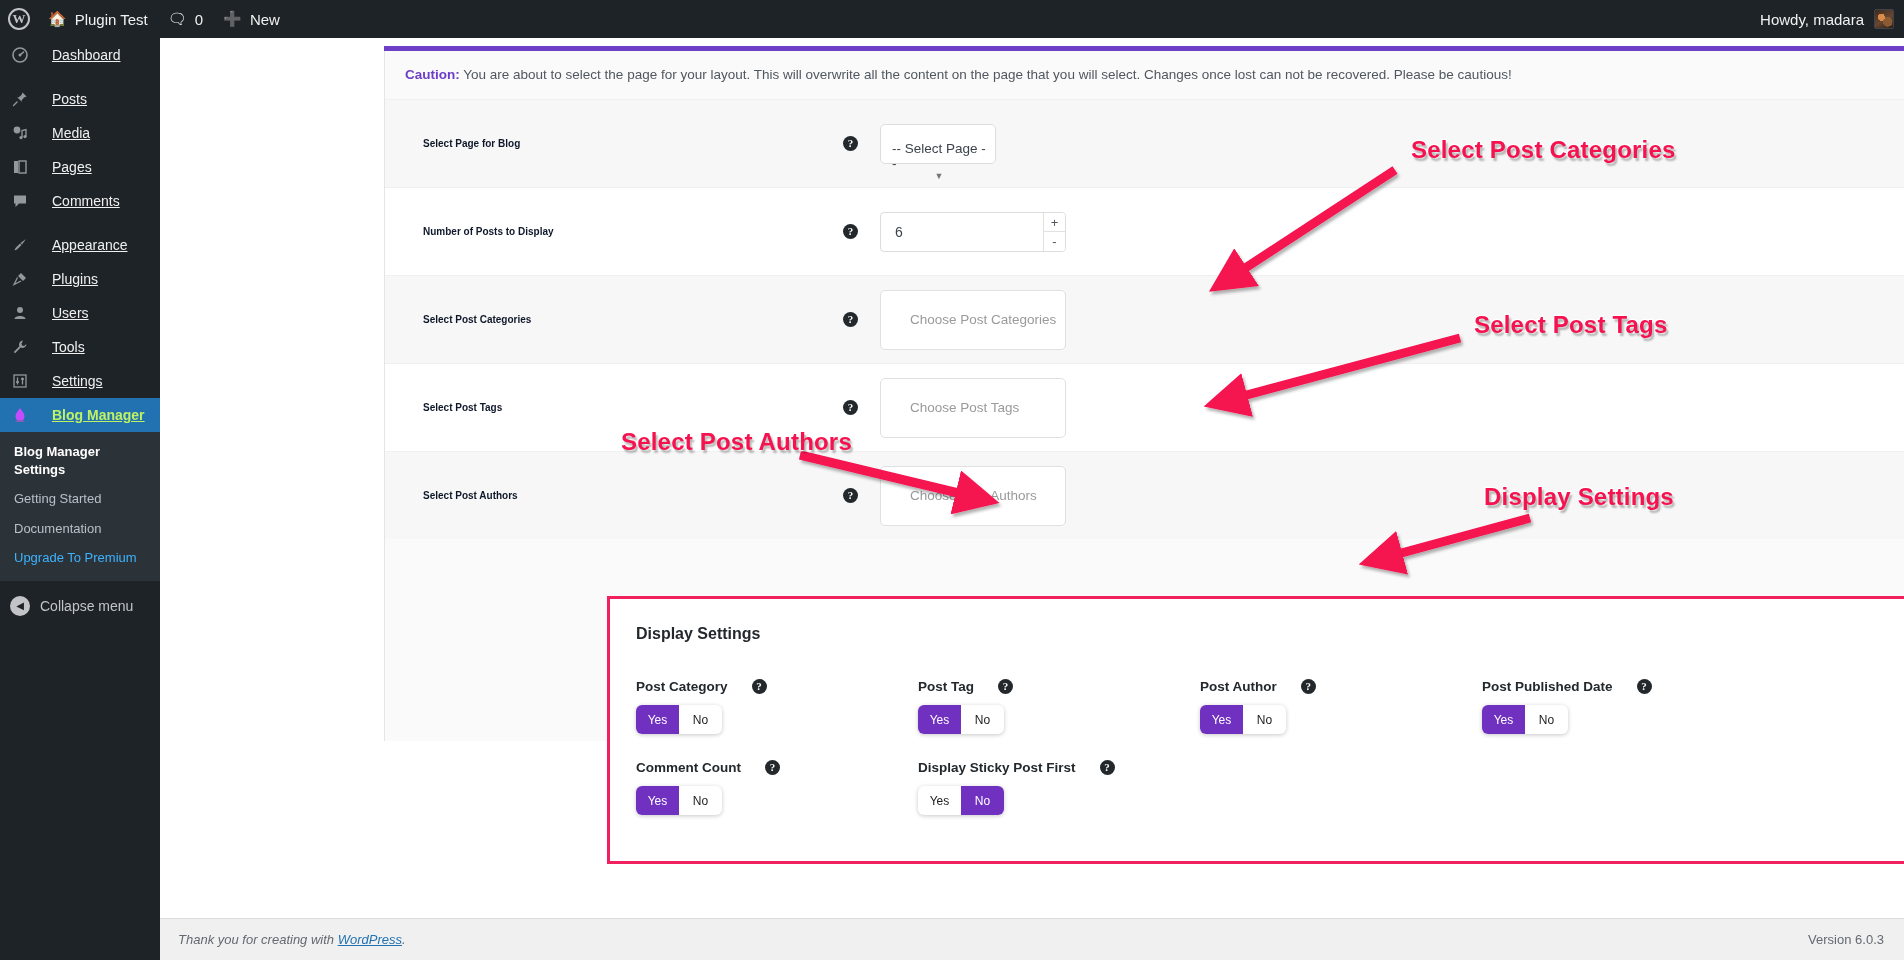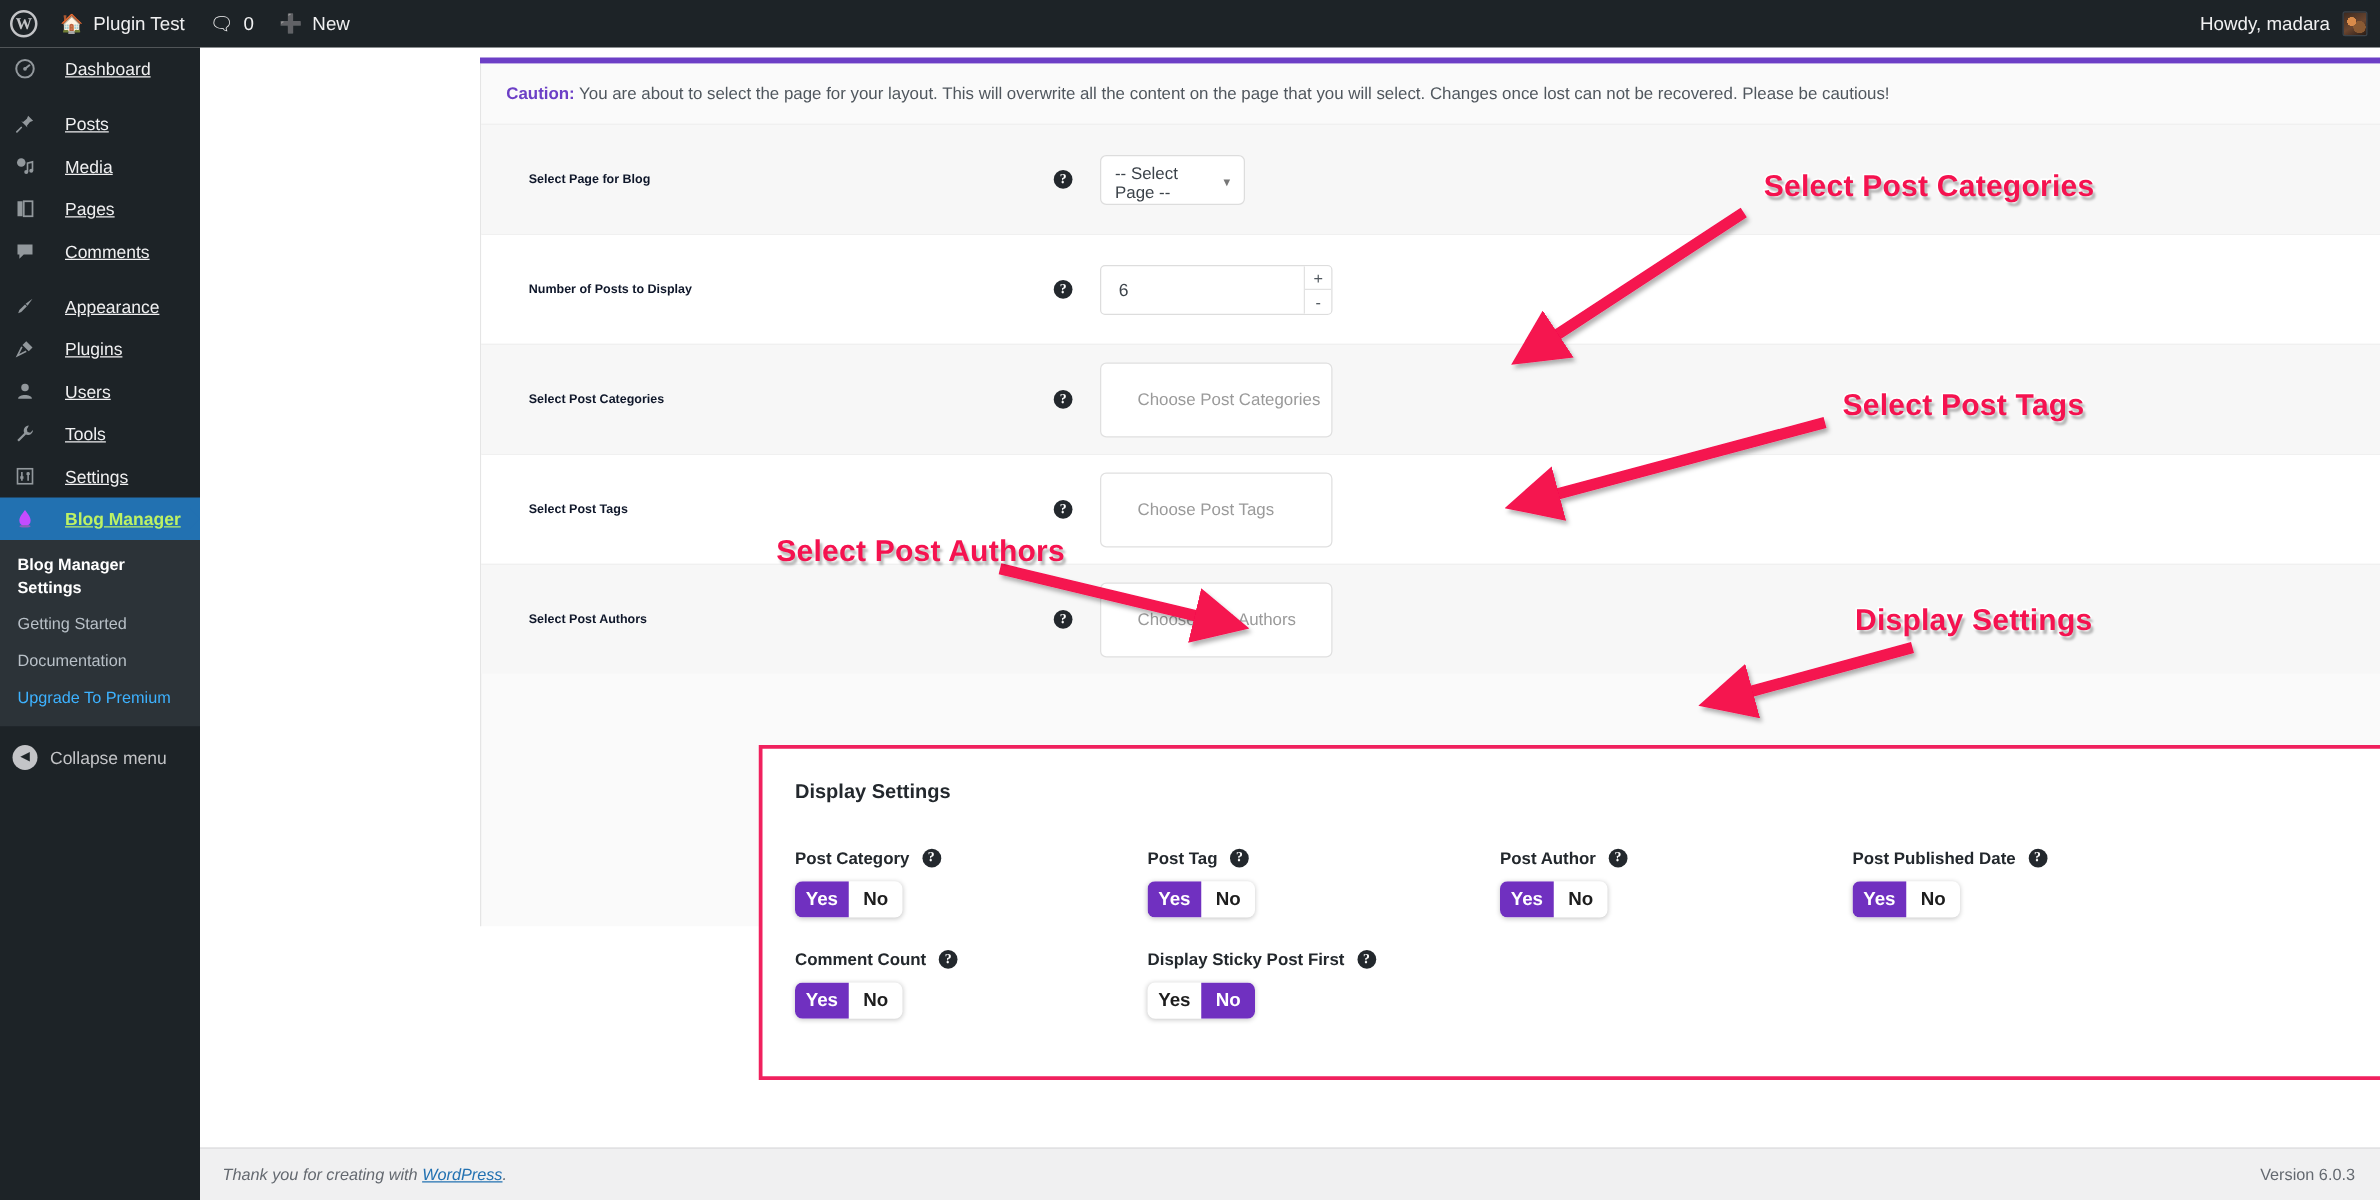--- a/index.html
+++ b/index.html
@@ -138,21 +138,21 @@
     background: #23282d; color: #fff;
     font-size: 11px; font-weight: 700; line-height: 15px;
     text-align: center; flex: 0 0 15px; cursor: pointer;
     font-family: "Liberation Serif", serif;
   }
   .row-field { margin-left: 22px; }
 
   .select-box {
     width: 116px; height: 40px; border: 1px solid #ddd; border-radius: 5px;
     background: #fff; display: flex; align-items: center; justify-content: space-between;
-    padding: 4px 9px 0 11px; font-size: 13.5px; color: #3c434a; cursor: pointer;
+    padding: 16px 9px 0 11px; font-size: 13.5px; color: #3c434a; cursor: pointer; flex-direction: column;
   }
   .caret { font-size: 9px; color: #777; }
 
   .spin-wrap {
     width: 186px; height: 40px; border: 1px solid #ddd; border-radius: 4px;
     background: #fff; display: flex; align-items: stretch; overflow: hidden;
   }
   .spin-val {
     flex: 1; display: flex; align-items: center; padding-left: 14px;
     font-size: 14px; color: #3c434a;
@@ -179,31 +179,31 @@
     width: 1326px; height: 268px;
     border: 3px solid #f0215e; background: #fff;
     padding: 26px 0 0 26px;
   }
   #display-title {
     font-size: 16px; font-weight: 700; color: #23282d; margin-bottom: 36px;
   }
   .ds-grid { display: flex; flex-wrap: wrap; }
   .ds-cell { width: 282px; margin-bottom: 26px; }
   .ds-label {
-    display: flex; align-items: center; gap: 10px;
+    display: flex; align-items: center; gap: 24px;
     font-size: 13.5px; font-weight: 700; color: #23282d; margin-bottom: 11px;
   }
   .toggle {
     width: 86px; height: 29px; border-radius: 6px; background: #fff;
     box-shadow: 0 1px 4px rgba(0,0,0,.22);
     display: flex; overflow: hidden; cursor: pointer;
   }
   .toggle span {
     flex: 1; display: flex; align-items: center; justify-content: center;
-    font-size: 15px; font-weight: 700; color: #1d1d1d;
+    font-size: 12px; font-weight: 400; color: #1d1d1d;
   }
   .toggle span.on { background: #7030c0; color: #fff; }
 
   
   #footer {
     position: absolute; top: 880px; left: 0; width: 1744px; height: 42px;
     border-top: 1px solid #dcdcde; background: #f0f0f1;
     display: flex; align-items: center; justify-content: space-between;
     padding: 0 20px 0 18px; font-size: 13px; color: #646970;
   }

